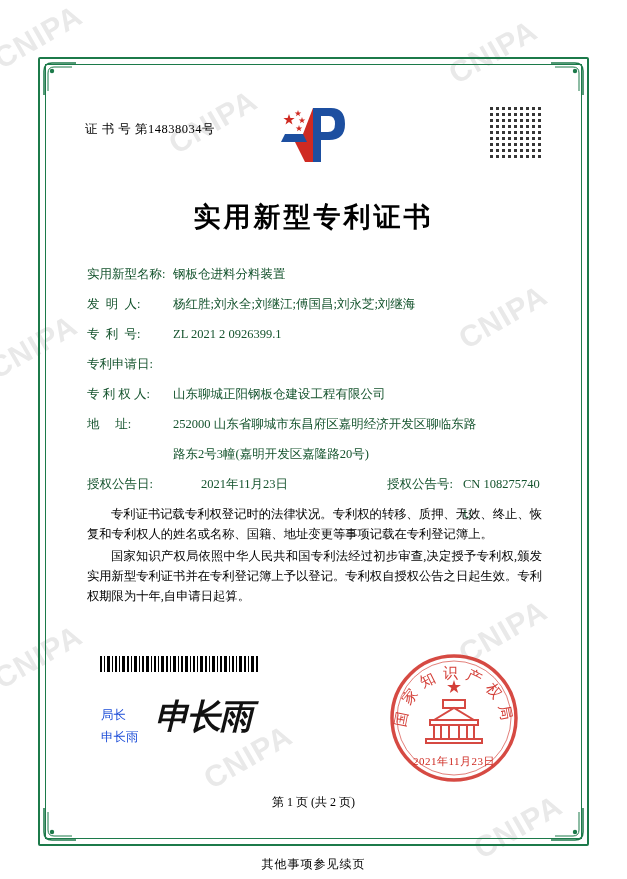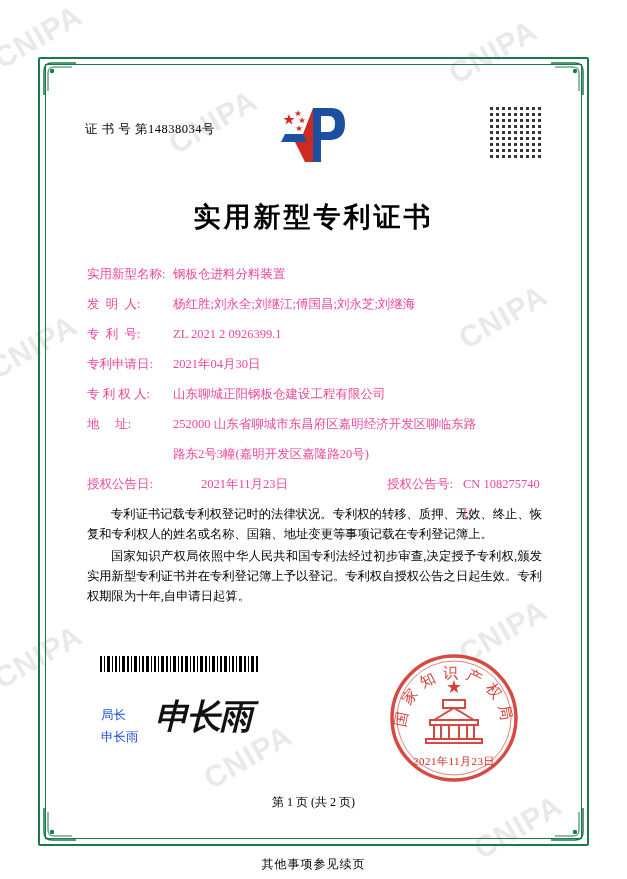--- a/index.html
+++ b/index.html
@@ -70,21 +70,21 @@
     text-align:center;
     font-size:27px;
     font-weight:bold;
     letter-spacing:3px;
     color:#000;
     font-family:Liberation Serif, serif;
   }
   .fields{
     position:absolute;left:42px;right:40px;top:195px;
     font-size:12.5px;
-    color:#ec4899;
+    color:#14532d;
     line-height:30px;
   }
   .row{display:flex;align-items:flex-start;}
   .lbl{width:86px;flex:0 0 86px;white-space:pre;}
   .val{flex:1;}
   .row2col{display:flex;align-items:flex-start;}
   .col-a{flex:0 0 300px;display:flex;gap:28px;}
   .col-b{flex:1;display:flex;}
   .lbl-b{width:76px;flex:0 0 76px;white-space:pre;}
   .addr-cont{padding-left:86px;}
@@ -205,21 +205,20 @@
       <div class="row">
         <div class="lbl">发  明  人:</div>
         <div class="val">杨红胜;刘永全;刘继江;傅国昌;刘永芝;刘继海</div>
       </div>
       <div class="row">
         <div class="lbl">专  利  号:</div>
         <div class="val">ZL 2021 2 0926399.1</div>
       </div>
       <div class="row">
         <div class="lbl">专利申请日:</div>
-        <div class="val">2021年04月30日</div>
       </div>
       <div class="row">
         <div class="lbl">专 利 权 人:</div>
         <div class="val">山东聊城正阳钢板仓建设工程有限公司</div>
       </div>
       <div class="row">
         <div class="lbl">地     址:</div>
         <div class="val">252000 山东省聊城市东昌府区嘉明经济开发区聊临东路</div>
       </div>
       <div class="addr-cont">路东2号3幢(嘉明开发区嘉隆路20号)</div>

